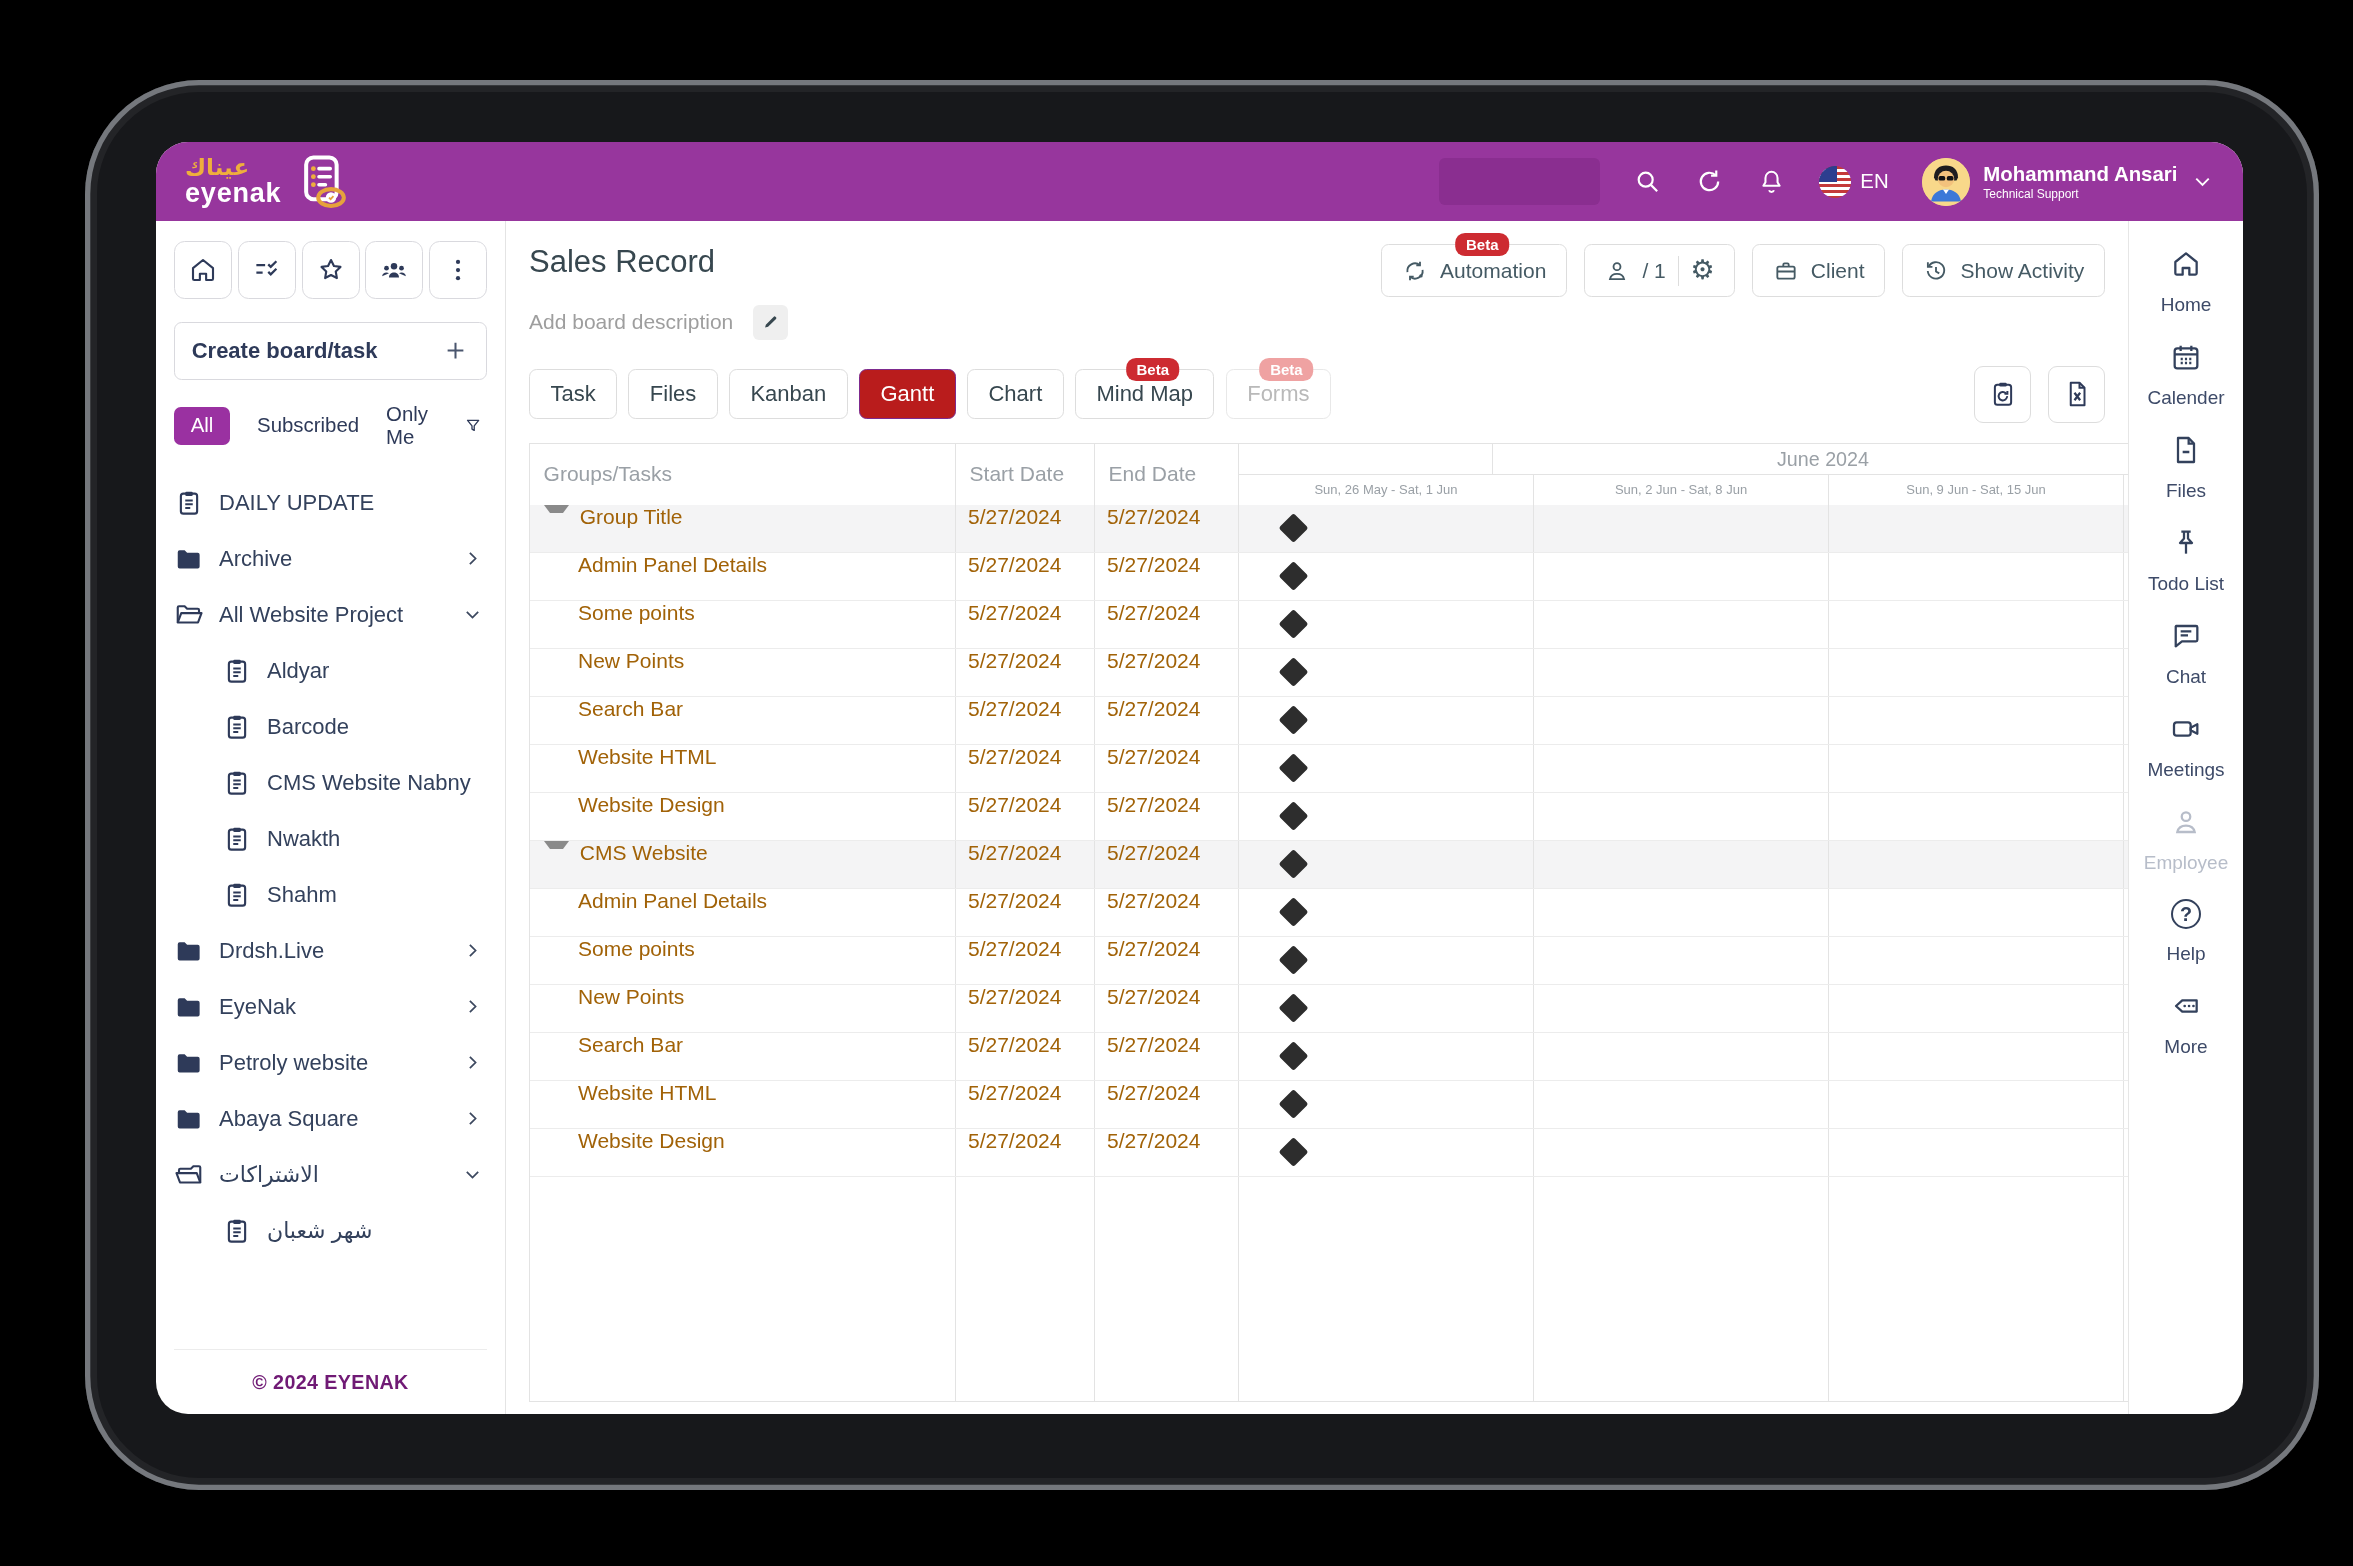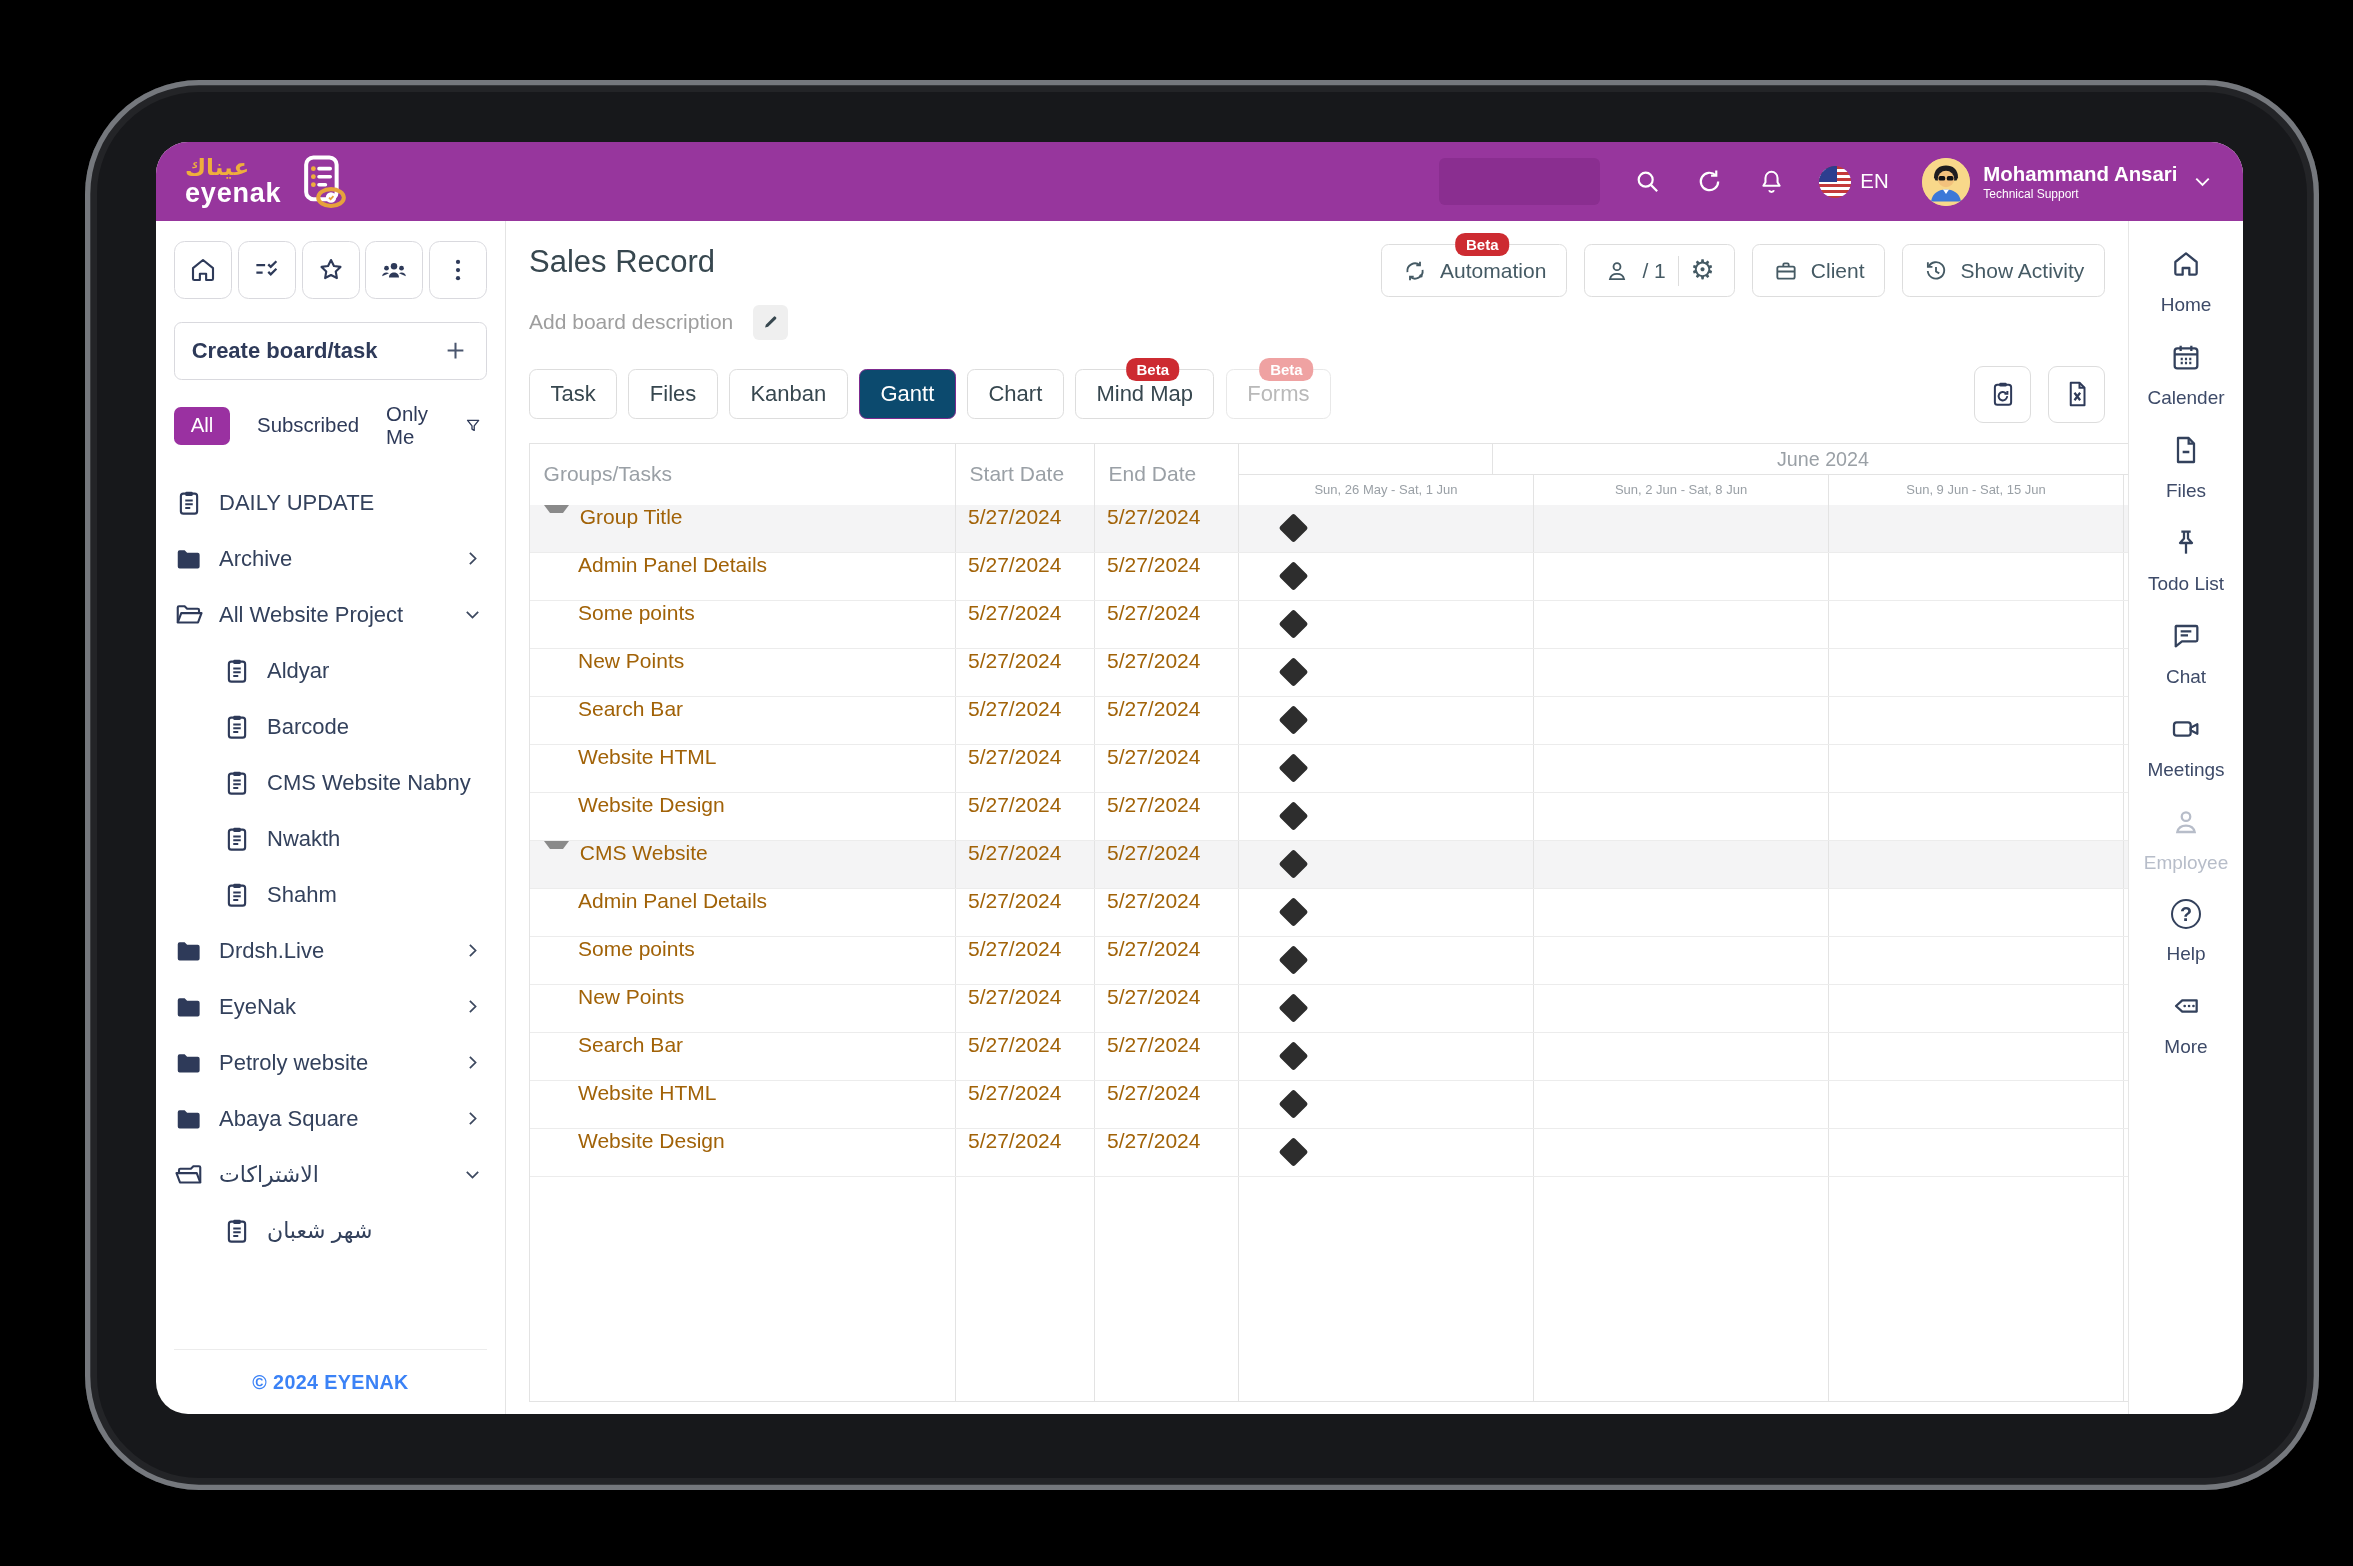--- a/index.html
+++ b/index.html
@@ -64,21 +64,21 @@
   .chip-all{background:#9a31a1;color:#fff;font-size:20.4px;padding:7.6px 16.7px;border-radius:6.8px;}
   .filter-opt{font-size:20.4px;color:#2e3a59;}
   .funnel{margin-left:auto;width:27px;height:27px;color:#2e3a59;margin-right:4.5px;}
   .slist{margin-top:26px;overflow:hidden;}
   .sitem{height:56px;display:flex;align-items:center;gap:15px;color:#33415c;font-size:22px;}
   .sitem .ficon{width:30px;height:30px;flex:0 0 30px;color:#2e3a59;}
   .sitem .mirror{transform:scaleX(-1);}
   .sitem .chev{margin-left:auto;width:21px;height:21px;color:#3c485f;margin-right:4.5px;}
   .sitem.ind{padding-left:48px;}
   .sfoot{margin-top:auto;border-top:0.8px solid #ececec;height:64px;display:flex;align-items:center;
-         justify-content:center;font-size:19.7px;font-weight:bold;color:#3b82f6;letter-spacing:0.4px;}
+         justify-content:center;font-size:19.7px;font-weight:bold;color:#701a75;letter-spacing:0.4px;}
 
   
   .titlerow{margin-top:23px;display:flex;align-items:flex-start;padding-right:23px;}
   .btitle{font-size:31px;color:#37474f;font-weight:500;}
   .descrow{margin-top:7.6px;display:flex;align-items:center;gap:19.7px;}
   .desc{font-size:21px;color:#9e9e9e;}
   .pencil-btn{width:35px;height:35px;background:#efefef;border-radius:6px;display:flex;align-items:center;
               justify-content:center;color:#37474f;}
   .pencil-btn svg{width:19.7px;height:19.7px;}
   .controls{margin-left:auto;display:flex;gap:16.7px;}
@@ -87,21 +87,21 @@
   .ctl-btn svg{width:26px;height:26px;color:#455a64;}
   .badge{position:absolute;top:-12px;left:50%;transform:translateX(-35%);background:#cd2b31;color:#fff;
          font-size:15px;font-weight:bold;padding:3px 10.6px;border-radius:9.8px;}
   .vdiv{width:0.8px;height:30px;background:#ddd;}
   .gear-glyph{font-size:27px;line-height:1;color:#455a64;}
 
   
   .tabsrow{margin-top:26px;display:flex;align-items:center;gap:11.4px;padding-right:23px;}
   .tab{position:relative;height:48px;border:0.8px solid #ddd;border-radius:7.6px;background:#fff;
        display:flex;align-items:center;padding:0 20.4px;font-size:22px;color:#37474f;}
-  .tab.active{background:#0c4a6e;border-color:#7d2a8e;color:#fff;}
+  .tab.active{background:#b91c1c;border-color:#7d2a8e;color:#fff;}
   .tab.disabled{color:#b9b9b9;border-color:#e8e8e8;}
   .badge-pink{position:absolute;top:-12px;left:50%;transform:translateX(-35%);background:#efa2a2;color:#fff;
               font-size:15px;font-weight:bold;padding:3px 10.6px;border-radius:9.8px;}
   .tab-icons{margin-left:auto;display:flex;gap:16.7px;}
   .tico{width:55px;height:55px;border:0.8px solid #ddd;border-radius:9px;display:flex;align-items:center;
         justify-content:center;color:#2e3a59;}
   .tico svg{width:30px;height:30px;}
 
   
   .gtable{margin-top:20px;flex:1;min-height:0;margin-bottom:12px;border:0.8px solid #e3e3e3;border-right:none;

